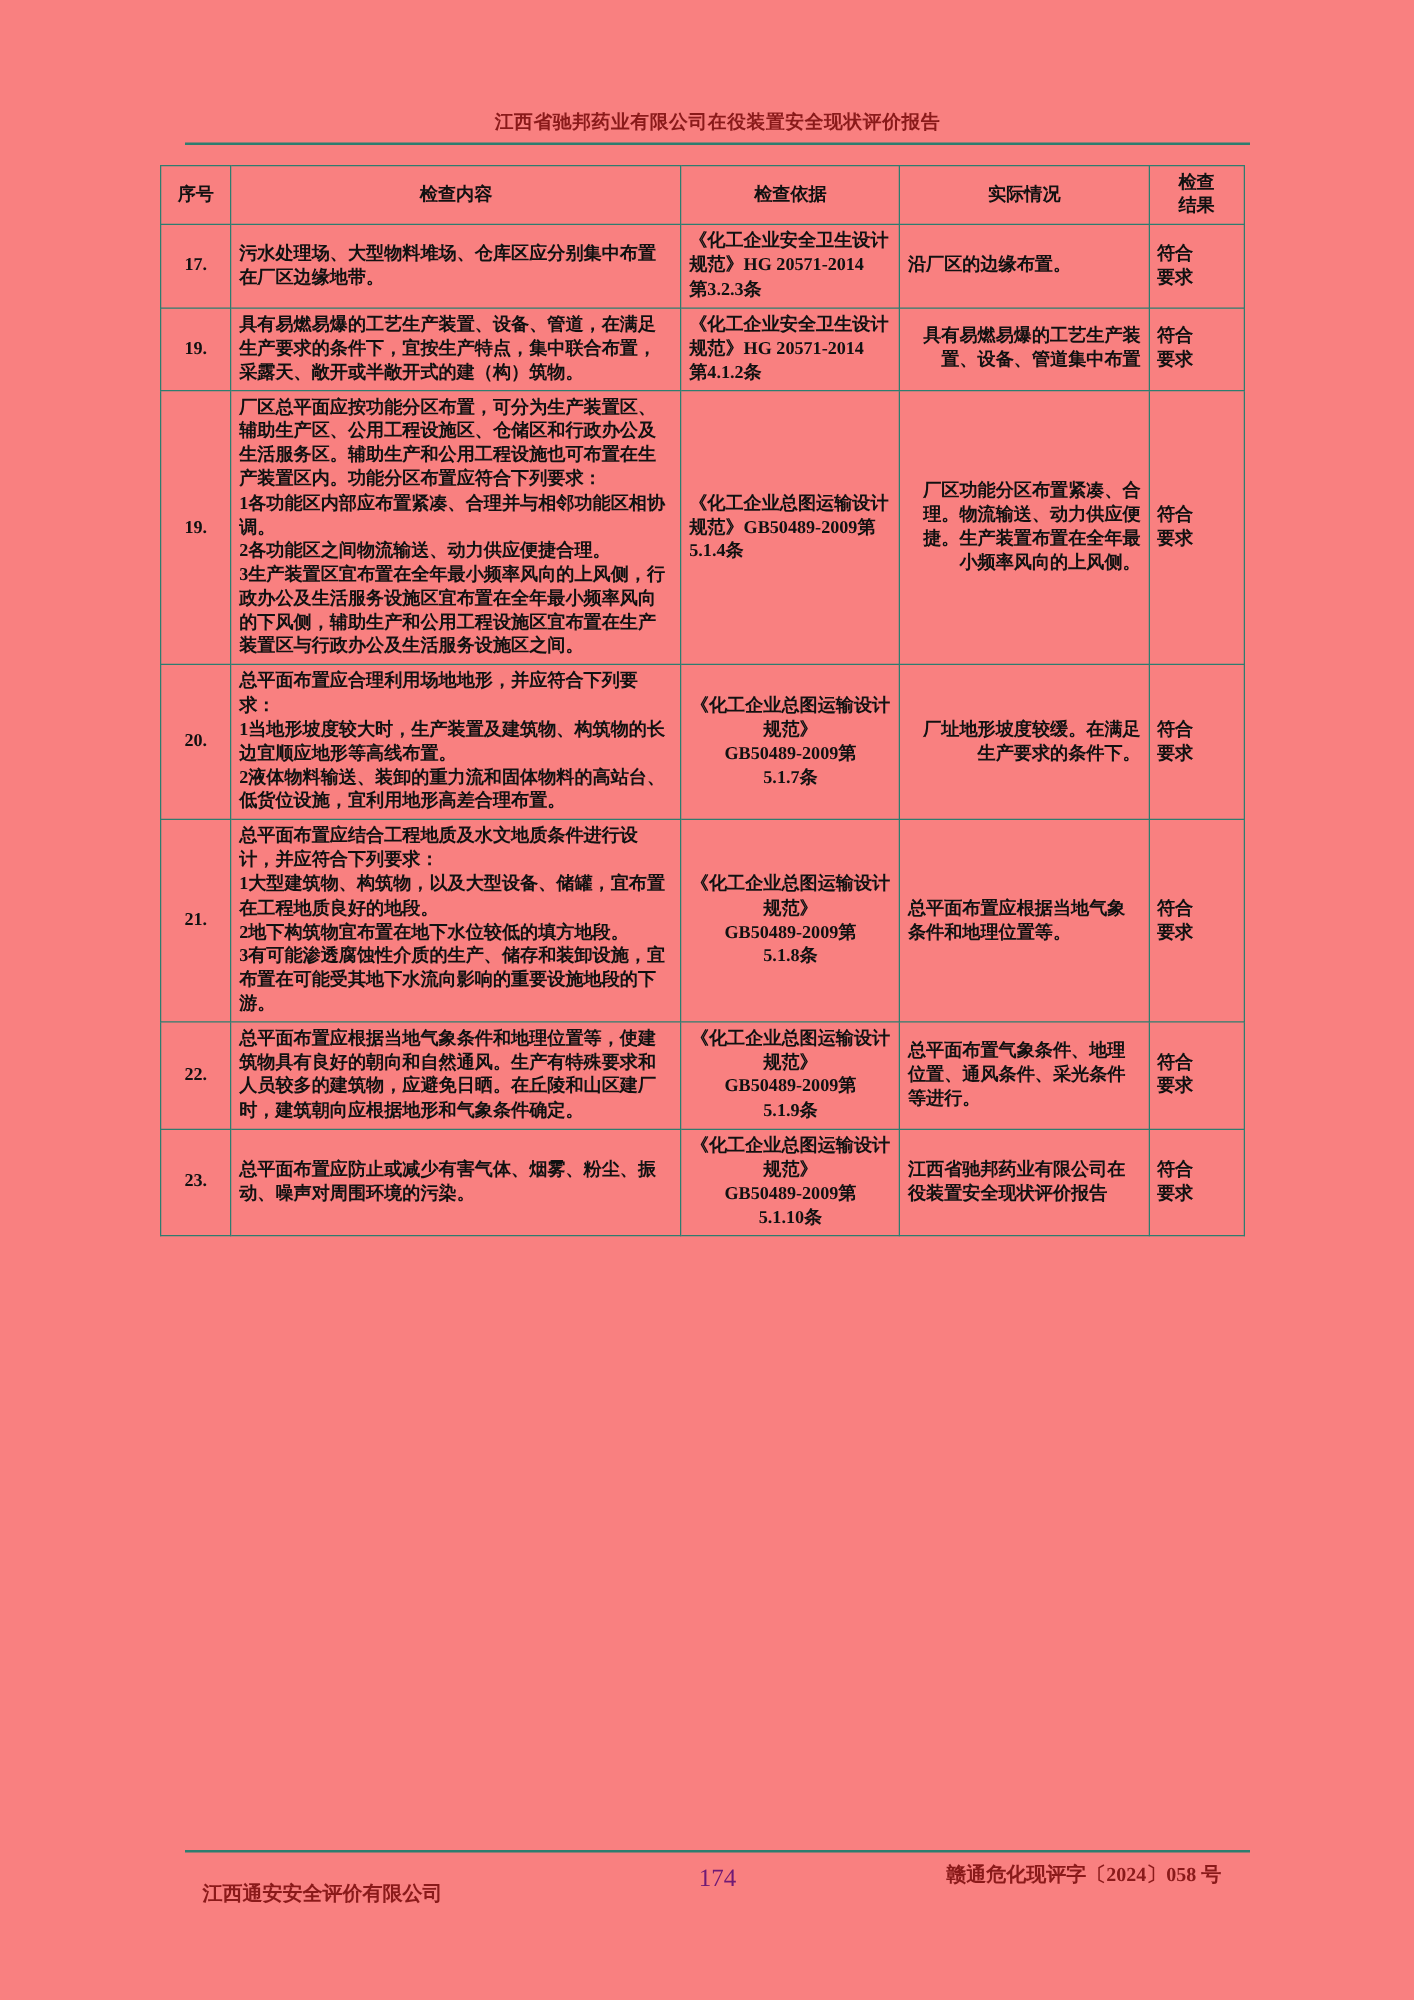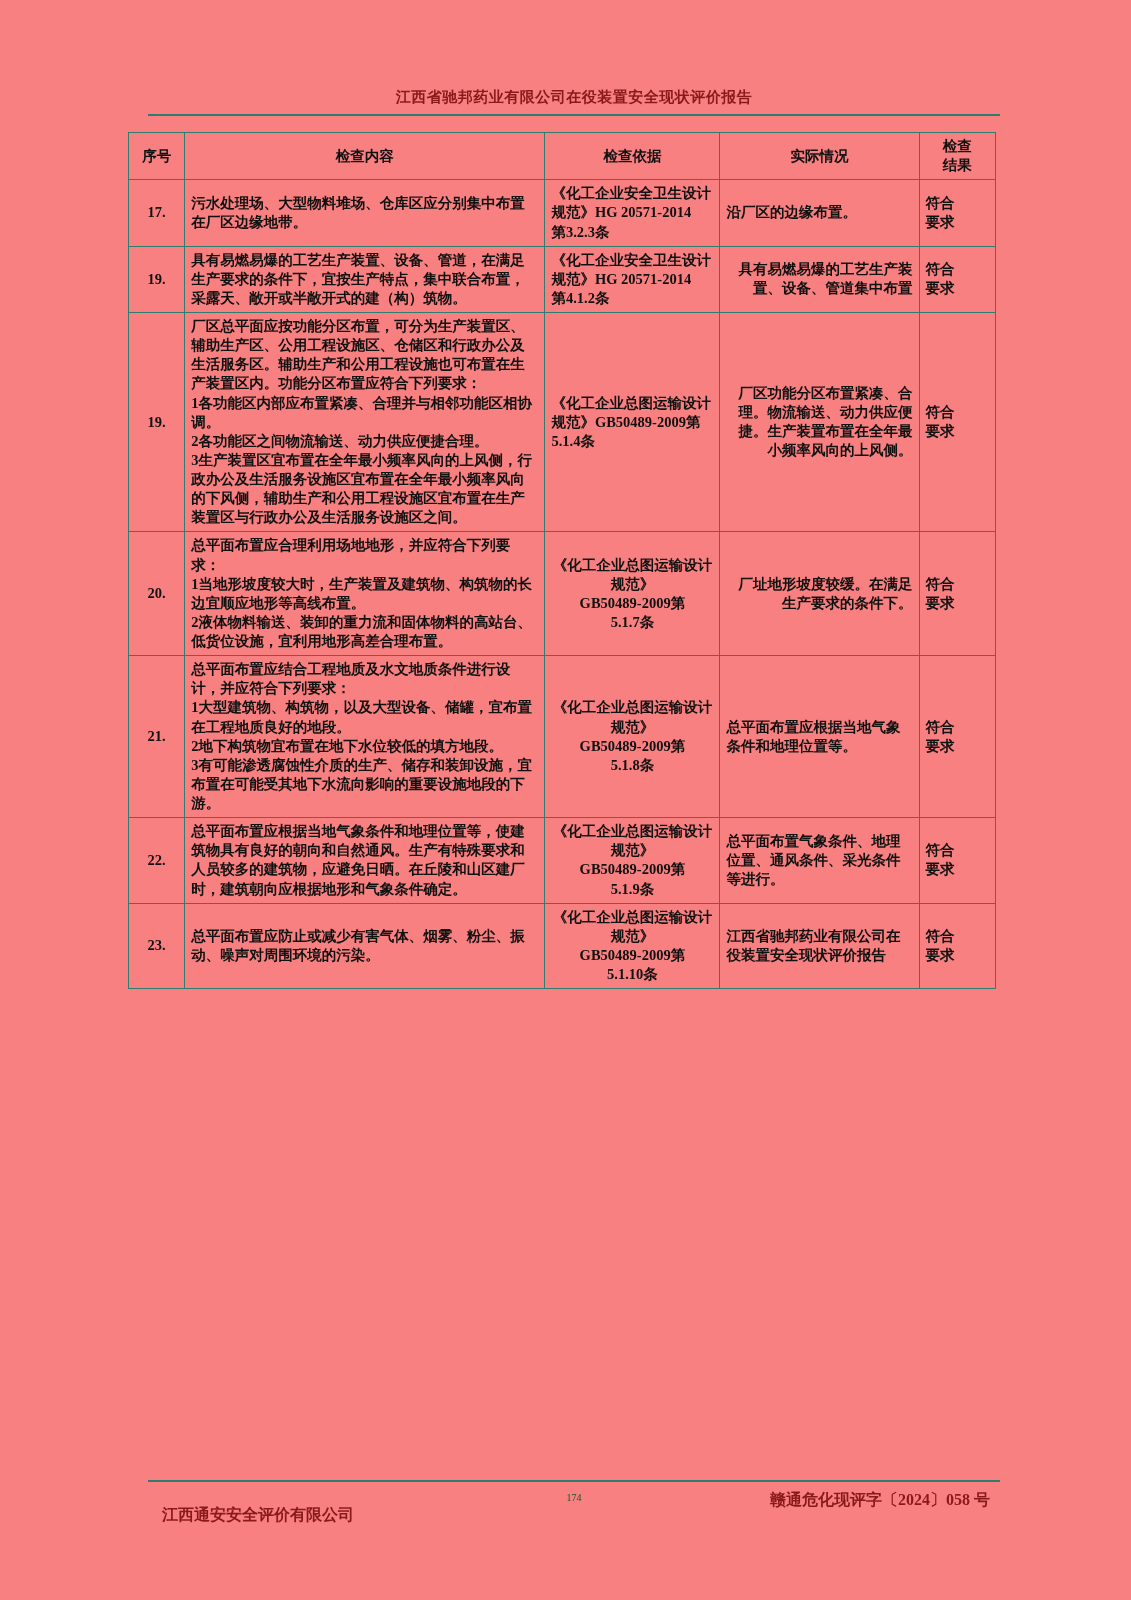--- a/index.html
+++ b/index.html
@@ -121,27 +121,27 @@
     top: 0;
     color: #8a1a1a;
     margin-top: 15px;
   }
   .footer .center {
     position: absolute;
     left: 0;
     right: 0;
     top: 2px;
     text-align: center;
-    font-size: 10px;
+    font-size: 20px;
     font-weight: normal;
-    color: #14532d;
+    color: #701a75;
   }
   .footer .right {
     position: absolute;
-    right: 10px;
+    right: 23px;
     top: 0;
     color: #8a1a1a;
   }
 </style>
 </head>
 <body>
 
 <div class="page">
 
   <div class="header">江西省驰邦药业有限公司在役装置安全现状评价报告</div>

